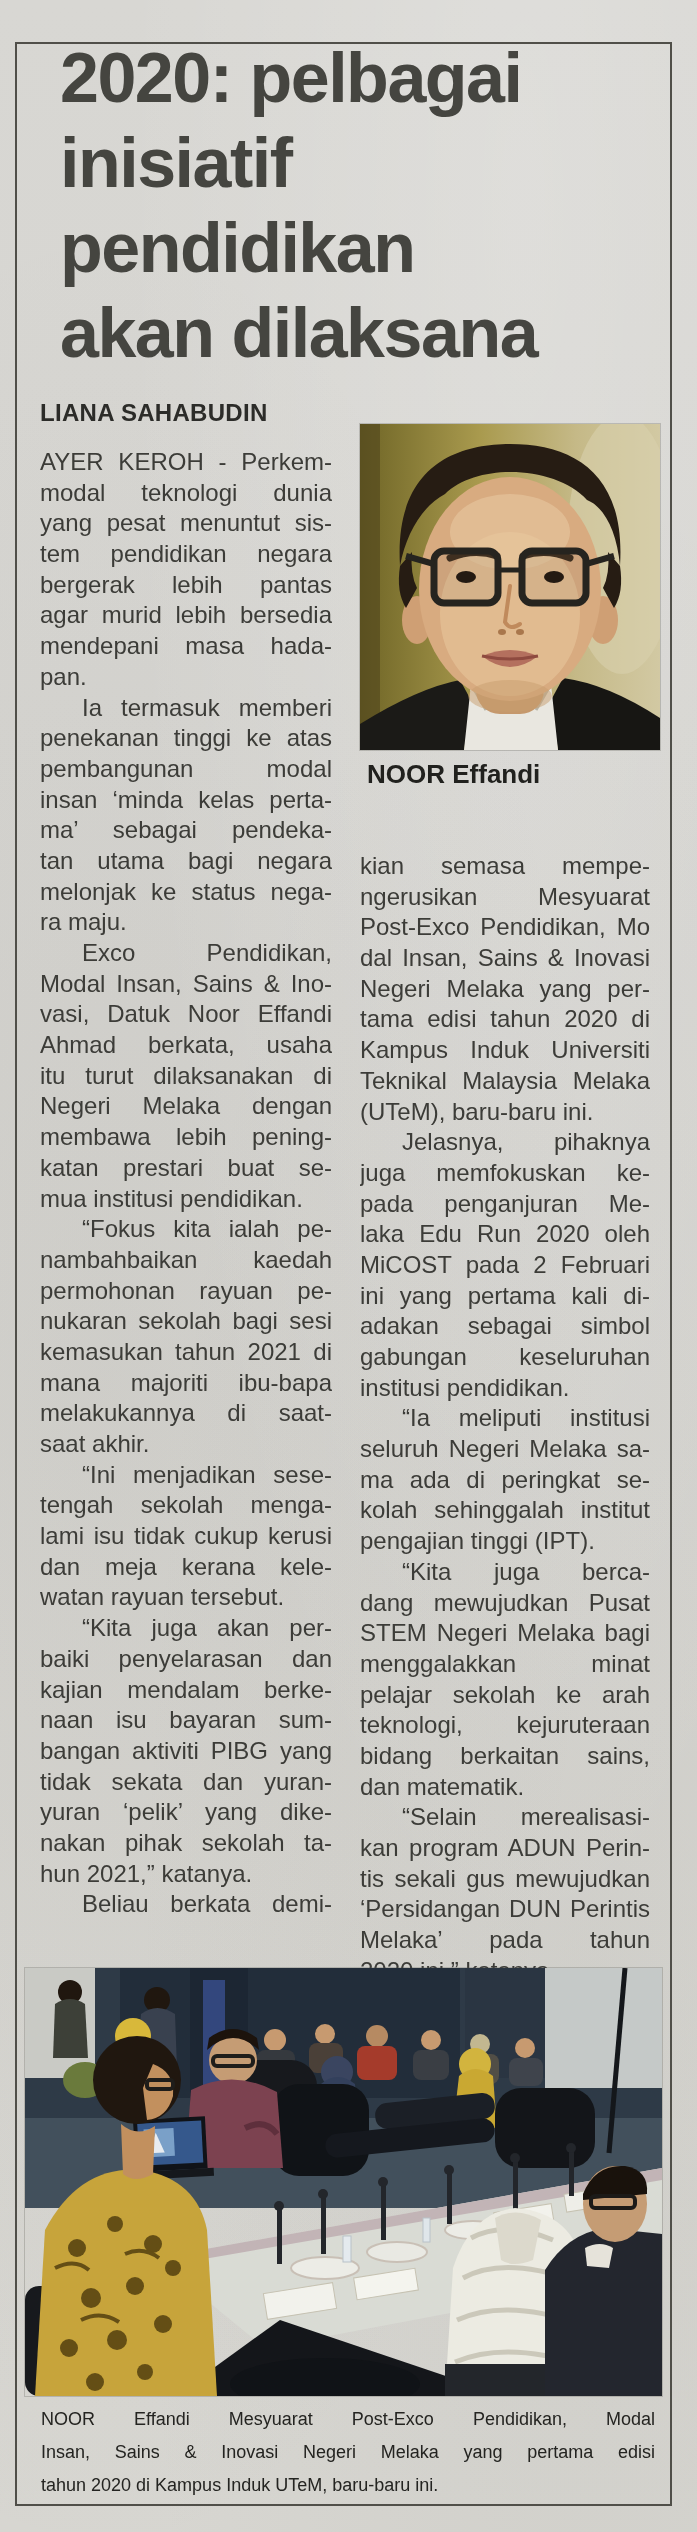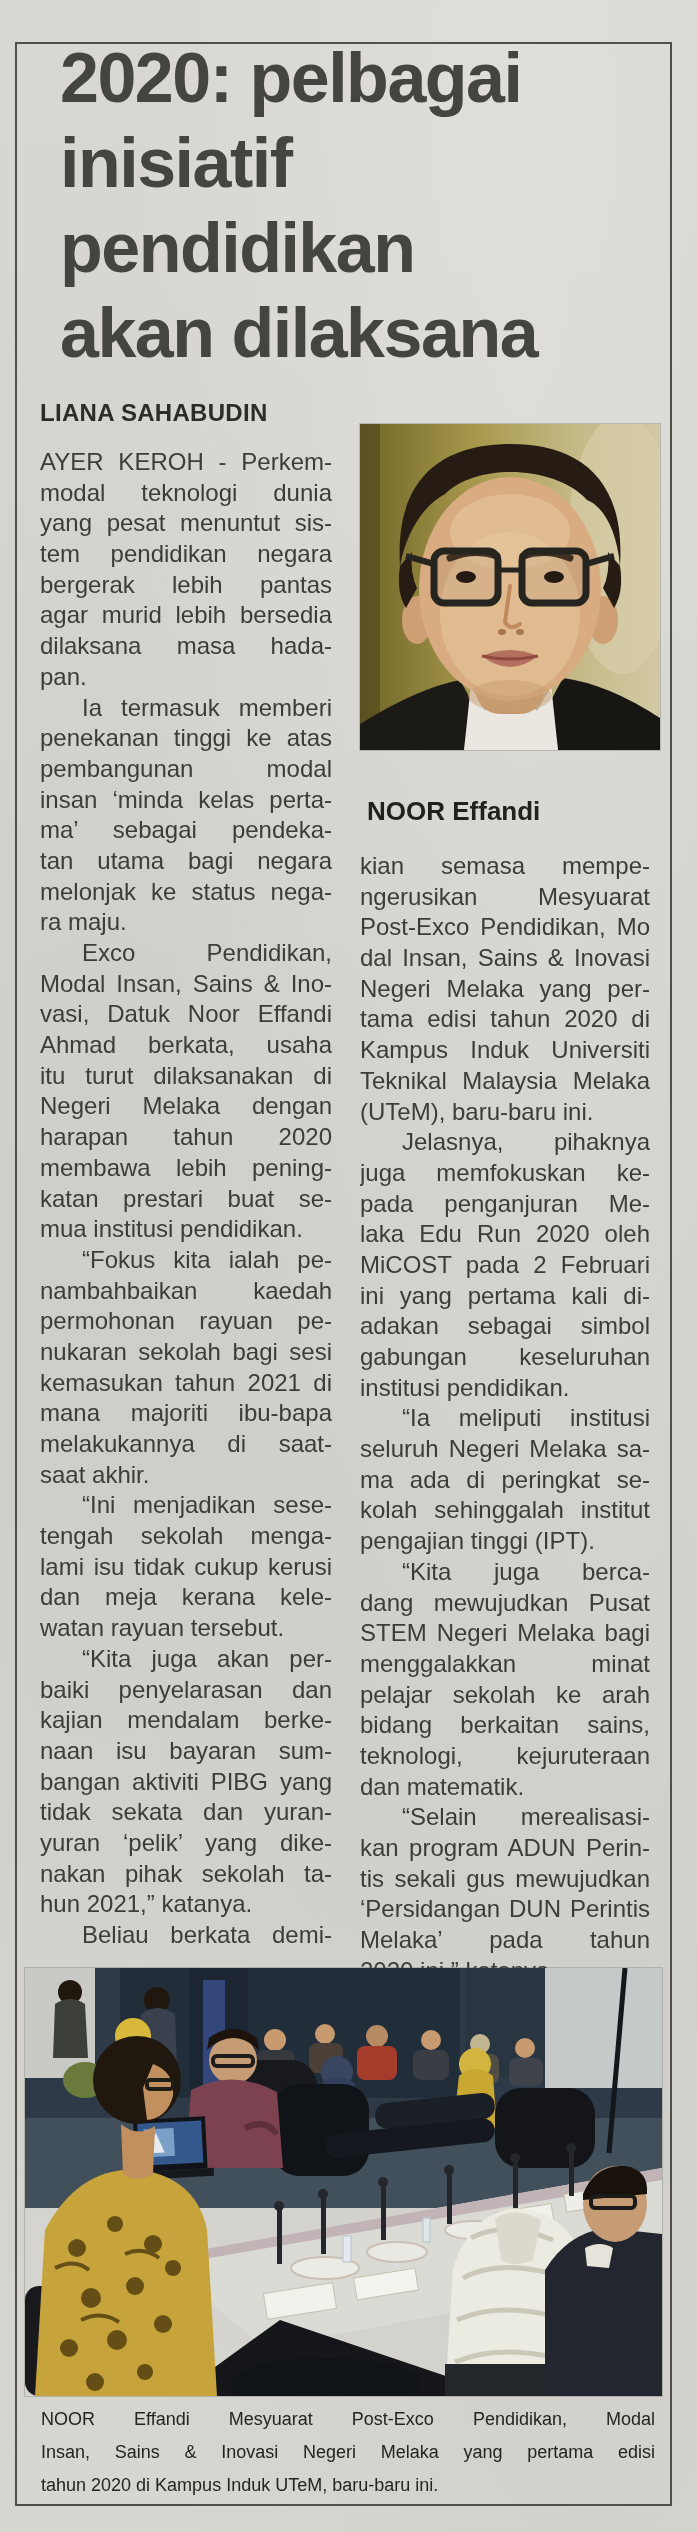--- a/index.html
+++ b/index.html
@@ -29,21 +29,21 @@
   .col{
     position:absolute;width:292px;
     font-size:24px;line-height:30.7px;color:#3c3c38;
   }
   .col-left{left:40px;top:447px;}
   .col-right{left:360px;top:819px;width:290px;margin-top:32px;}
   .bline{height:30.7px;overflow:hidden;text-align:justify;text-align-last:justify;}
   .bline.plain{text-align-last:left;}
   .bline.indent{text-indent:42px;}
   .photo1{position:absolute;left:360px;top:424px;width:300px;height:326px;overflow:hidden;box-shadow:0 0 0 1px rgba(80,78,70,.25);}
-  .caption1{position:absolute;left:367px;top:796px;font-size:26px;font-weight:700;color:#21211e;}
+  .caption1{position:absolute;left:367px;top:759px;font-size:26px;font-weight:700;color:#21211e;}
   .photo2{position:absolute;left:25px;top:1968px;width:637px;height:428px;overflow:hidden;box-shadow:0 0 0 1px rgba(80,78,70,.25);}
   .caption2{position:absolute;left:41px;top:2403px;width:614px;font-size:18px;line-height:33px;font-weight:400;color:#242421;}
   .caption2 .cline{text-align:justify;text-align-last:justify;}
   .caption2 .cline.plain{text-align-last:left;}
   svg{display:block;}
 </style>
 </head>
 <body>
 
 <div class="page">
@@ -110,37 +110,36 @@
   </div>
   <div class="caption1">NOOR Effandi</div>
 
   <div class="col col-left">
       <div class="bline">AYER KEROH - Perkem-</div>
       <div class="bline">modal teknologi dunia</div>
       <div class="bline">yang pesat menuntut sis-</div>
       <div class="bline">tem pendidikan negara</div>
       <div class="bline">bergerak lebih pantas</div>
       <div class="bline">agar murid lebih bersedia</div>
-      <div class="bline">dilaksana masa hada-</div>
+      <div class="bline">mendepani masa hada-</div>
       <div class="bline plain">pan.</div>
       <div class="bline indent">Ia termasuk memberi</div>
       <div class="bline">penekanan tinggi ke atas</div>
       <div class="bline">pembangunan modal</div>
       <div class="bline">insan ‘minda kelas perta-</div>
       <div class="bline">ma’ sebagai pendeka-</div>
       <div class="bline">tan utama bagi negara</div>
       <div class="bline">melonjak ke status nega-</div>
       <div class="bline plain">ra maju.</div>
       <div class="bline indent">Exco Pendidikan,</div>
       <div class="bline">Modal Insan, Sains &amp; Ino-</div>
       <div class="bline">vasi, Datuk Noor Effandi</div>
       <div class="bline">Ahmad berkata, usaha</div>
       <div class="bline">itu turut dilaksanakan di</div>
       <div class="bline">Negeri Melaka dengan</div>
-      <div class="bline">harapan tahun 2020</div>
       <div class="bline">membawa lebih pening-</div>
       <div class="bline">katan prestari buat se-</div>
       <div class="bline plain">mua institusi pendidikan.</div>
       <div class="bline indent">“Fokus kita ialah pe-</div>
       <div class="bline">nambahbaikan kaedah</div>
       <div class="bline">permohonan rayuan pe-</div>
       <div class="bline">nukaran sekolah bagi sesi</div>
       <div class="bline">kemasukan tahun 2021 di</div>
       <div class="bline">mana majoriti ibu-bapa</div>
       <div class="bline">melakukannya di saat-</div>
@@ -183,22 +182,22 @@
       <div class="bline indent">“Ia meliputi institusi</div>
       <div class="bline">seluruh Negeri Melaka sa-</div>
       <div class="bline">ma ada di peringkat se-</div>
       <div class="bline">kolah sehinggalah institut</div>
       <div class="bline plain">pengajian tinggi (IPT).</div>
       <div class="bline indent">“Kita juga berca-</div>
       <div class="bline">dang mewujudkan Pusat</div>
       <div class="bline">STEM Negeri Melaka bagi</div>
       <div class="bline">menggalakkan minat</div>
       <div class="bline">pelajar sekolah ke arah</div>
+      <div class="bline">teknologi, kejuruteraan</div>
       <div class="bline">bidang berkaitan sains,</div>
-      <div class="bline">teknologi, kejuruteraan</div>
       <div class="bline plain">dan matematik.</div>
       <div class="bline indent">“Selain merealisasi-</div>
       <div class="bline">kan program ADUN Perin-</div>
       <div class="bline">tis sekali gus mewujudkan</div>
       <div class="bline">‘Persidangan DUN Perintis</div>
       <div class="bline">Melaka’ pada tahun</div>
       <div class="bline plain">2020 ini,” katanya.</div>
     </div>
 
   <div class="photo2">

